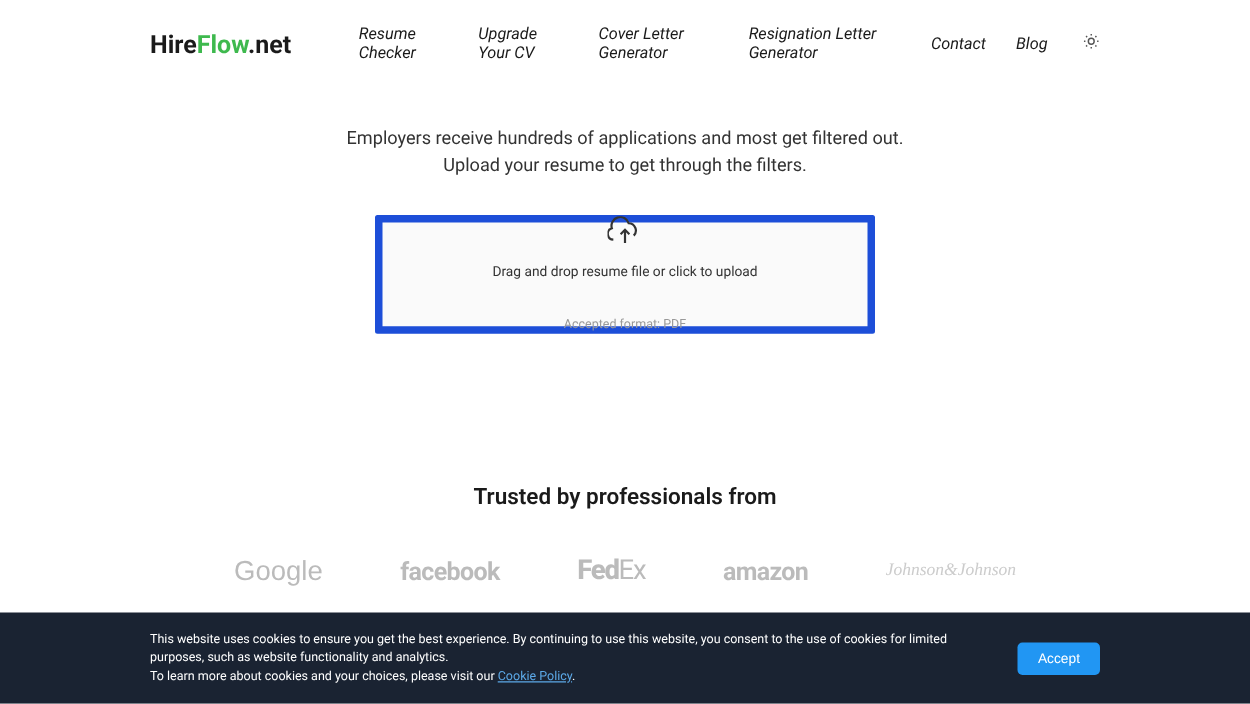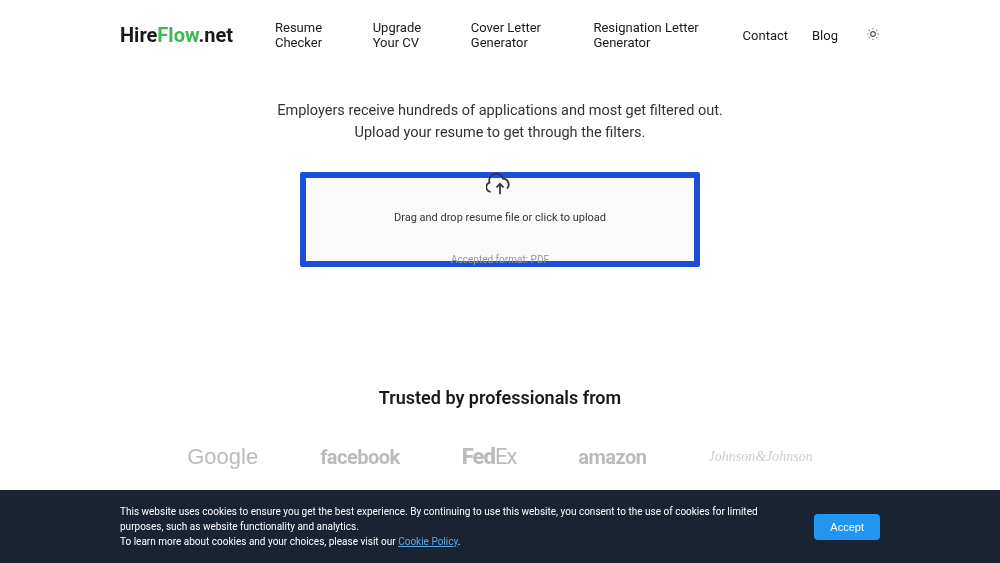--- a/index.html
+++ b/index.html
@@ -15,38 +15,39 @@
       position: relative;
       min-height: 563px;
       width: 1000px;
       overflow: hidden;
     }
     
     .header {
       display: flex;
       align-items: center;
       padding: 20px 120px;
-      gap: 12px;
+      gap: 24px;
     }
     
     .logo {
       font-size: 20px;
       font-weight: 700;
       margin-right: 30px;
     }
     
     .logo .hire { color: #1a1a1a; }
     .logo .flow { color: #3eb94e; }
     .logo .net { color: #1a1a1a; }
     
     .nav {
       display: flex;
       gap: 24px;
       align-items: center;
       font-size: 13px;
+      font-style: italic;
     }
     
     .nav-link {
       color: #1a1a1a;
       text-decoration: none;
       cursor: pointer;
     }
     
     .theme-icon {
       margin-left: 4px;

